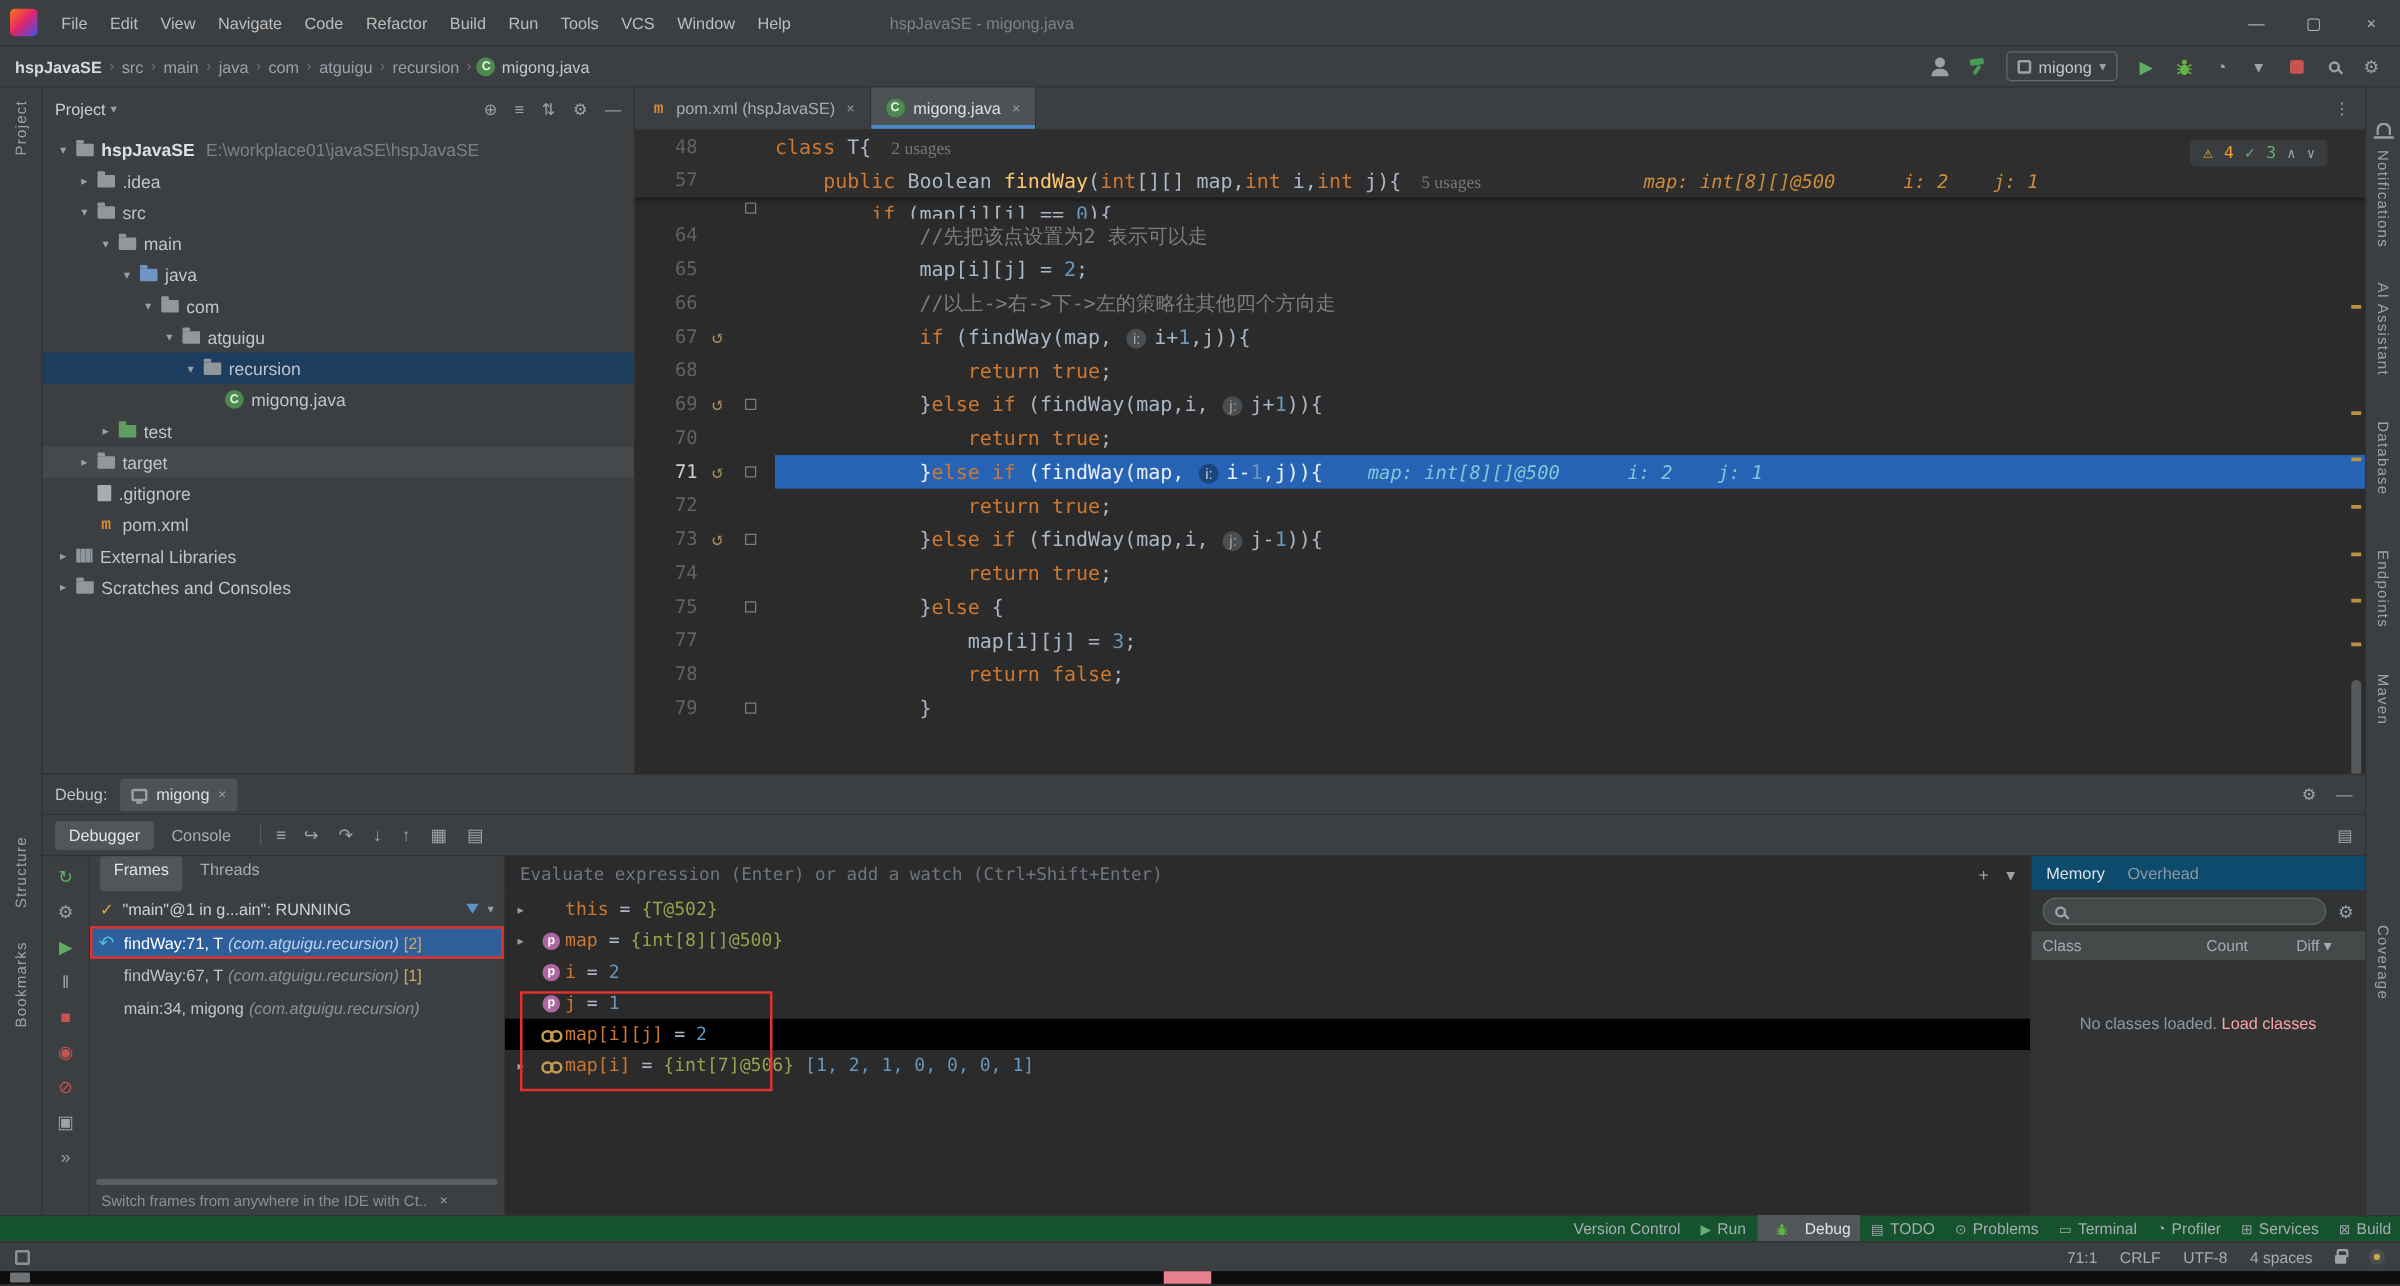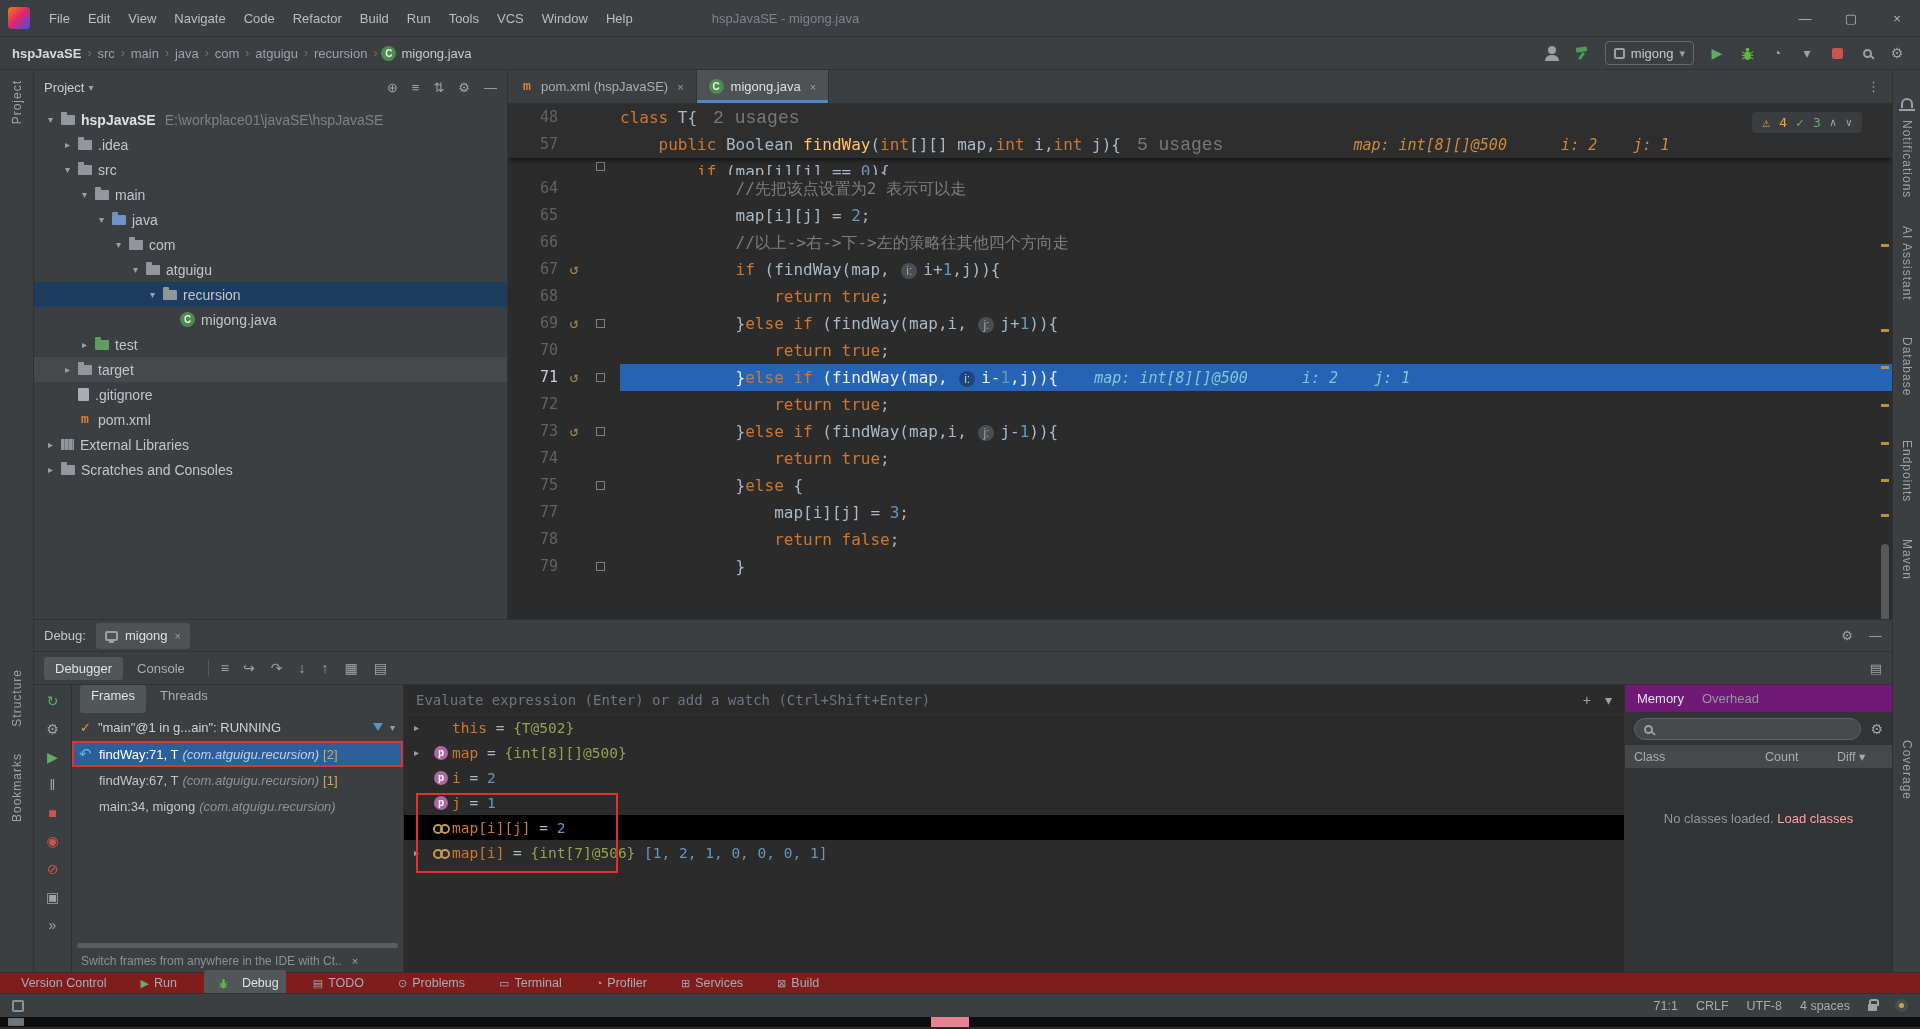--- a/index.html
+++ b/index.html
@@ -90,21 +90,21 @@
   .gutter{width:112px;flex:none;display:flex;align-items:center;}
   .lnum{width:50px;text-align:right;color:#606366;font-size:15px;flex:none;}
   .gicon{width:32px;text-align:center;color:#a0895c;font-size:15px;flex:none;}
   .gicon2{width:20px;display:flex;align-items:center;justify-content:center;flex:none;}
   .gicon2.fold::before{content:'';width:7px;height:7px;border:1px solid #7a7f83;background:#2b2b2b;}
   .code-text{flex:1;color:#a9b7c6;}
   .tk-kw{color:#cc7832;}
   .tk-num{color:#6897bb;}
   .tk-comment{color:#7d7d7d;}
   .tk-method{color:#ffc66b;}
-  .tk-usages{color:#787878;font-size:18px;margin-left:16px;font-family:Liberation Mono, monospace;}
+  .tk-usages{color:#787878;font-size:14px;margin-left:16px;font-family:Liberation Serif, serif;}
   .tk-hint{color:#cc8c3c;font-style:italic;margin-left:130px;font-size:15px;}
   .tk-hint-blue{color:#84c5da;font-style:italic;margin-left:36px;font-size:15px;}
   .tk-inlay{background:#4b4e50;color:#9fa6ad;border-radius:8px;font-size:12px;padding:1px 5px;margin:0 6px 0 2px;font-family:"Liberation Sans",sans-serif;}
   .code-row.exec .code-text{background:#2763b4;}
   .code-row.exec .tk-plain{color:#e8eef5;}
   .code-row.exec .tk-inlay{background:rgba(0,0,0,0.3);color:#c5ccd4;}
   .code-row.exec .lnum{color:#c8d0d8;}
   .inspect-widget{position:absolute;top:8px;right:30px;display:flex;align-items:center;gap:9px;background:rgba(60,63,65,0.9);padding:3px 10px;border-radius:4px;font-size:13px;z-index:5;}
   .iw-warn{color:#f0a732;}
   .iw-ok{color:#6aab73;}
@@ -166,33 +166,33 @@
   .ic-watch::before,.ic-watch::after{content:'';position:absolute;top:0;width:6px;height:6px;border:2px solid #c49a54;border-radius:50%;}
   .ic-watch::before{left:0;} .ic-watch::after{right:0;}
   .var-name{color:#cc7832;}
   .var-sep{color:#a9b7c6;}
   .var-value.num{color:#6897bb;}
   .var-value.ref{color:#98a14e;}
   .var-extra{color:#6897bb;}
   .annotation-box{position:absolute;left:12px;top:108px;width:202px;height:80px;border:2px solid #e3312d;pointer-events:none;z-index:6;}
 
   .memory-panel{width:267px;background:#313335;display:flex;flex-direction:column;flex:none;}
-  .memory-tabs{height:28px;display:flex;align-items:center;gap:18px;padding:0 12px;background:#701a75;border-bottom:1px solid #323232;flex:none;}
+  .memory-tabs{height:28px;display:flex;align-items:center;gap:18px;padding:0 12px;background:#0c4a6e;border-bottom:1px solid #323232;flex:none;}
   .mtab{color:#9298a0;}
   .mtab.active{color:#dfe3e8;}
   .memory-search{height:32px;display:flex;align-items:center;gap:9px;padding:0 9px;flex:none;}
   .search-box{flex:1;height:22px;background:#45494a;border:1px solid #5e6366;border-radius:11px;display:flex;align-items:center;padding:0 9px;}
   .memory-cols{height:24px;display:flex;align-items:center;background:#45494a;border-bottom:1px solid #323232;font-size:12.5px;color:#a6acb3;flex:none;}
   .mcol{padding:0 9px;}
   .mcol.c0{flex:1;} .mcol.c1{width:72px;} .mcol.c2{width:64px;}
   .memory-body{flex:1;display:flex;justify-content:center;align-items:flex-start;padding-top:42px;color:#9298a0;white-space:pre;}
   .link{color:#fca5a5;}
 
   
-  .toolwin-bar{height:21px;background:#7f1d1d;border-top:1px solid #323232;display:flex;align-items:center;padding-left:14px;gap:20px;font-size:12.5px;color:#a6acb3;flex:none;}
+  .toolwin-bar{height:21px;background:#14532d;border-top:1px solid #323232;display:flex;align-items:center;padding-left:14px;gap:2px;font-size:12.5px;color:#a6acb3;flex:none;justify-content:flex-end;}
   .tool-btn{display:flex;align-items:center;gap:5px;padding:1px 7px;border-radius:3px;}
   .tool-btn.active{background:#515658;color:#dfe3e8;}
   .tool-btn .gl{font-size:11px;width:auto;}
   .statusbar{height:24px;background:#3c3f41;border-top:1px solid #323232;display:flex;align-items:center;padding:0 12px;font-size:12.5px;color:#a6acb3;flex:none;}
   .sb-switcher{width:12px;height:12px;border:2px solid #8b9197;border-radius:2px;display:inline-block;}
   .sb-right{margin-left:auto;display:flex;align-items:center;gap:18px;}
   .ic-lock{width:9px;height:7px;background:#9da3a8;border-radius:1px;position:relative;display:inline-block;margin-top:4px;}
   .ic-lock::before{content:'';position:absolute;top:-5px;left:1px;width:6px;height:5px;border:2px solid #9da3a8;border-bottom:none;border-radius:3px 3px 0 0;}
   .ic-indicator{width:13px;height:13px;border-radius:50%;background:#494d4f;position:relative;display:inline-block;}
   .ic-indicator::after{content:'';position:absolute;inset:4px;background:#c9a53f;border-radius:50%;}

